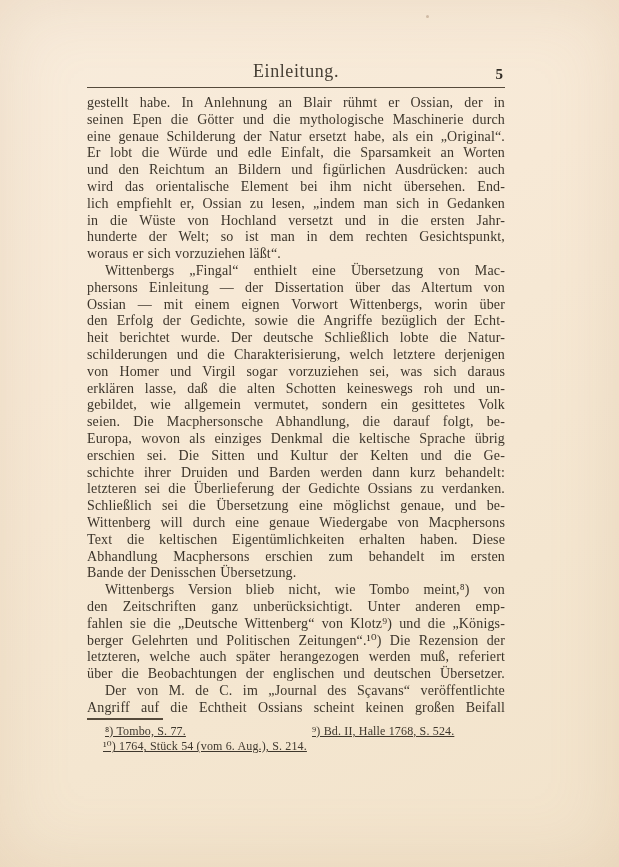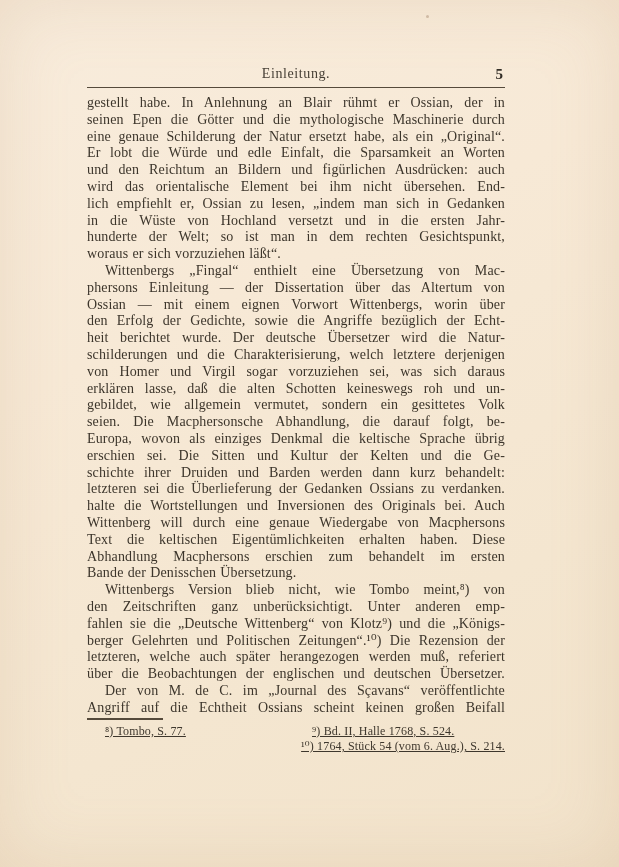--- a/index.html
+++ b/index.html
@@ -26,21 +26,21 @@
     margin-top: 64px;
     position: relative;
     height: 18px;
     border-bottom: 1.4px solid #554a3b;
     padding-bottom: 5px;
   }
   .header-title {
     position: absolute;
     left: 0; right: 0; bottom: 5px;
     text-align: center;
-    font-size: 14px;
+    font-size: 18px;
     letter-spacing: 0.6px;
     color: #453e34;
   }
   .page-number {
     position: absolute;
     right: 2px; bottom: 4px;
     font-size: 15px;
     font-weight: bold;
     color: #332e27;
   }
@@ -71,21 +71,21 @@
     color: #3e372d;
     text-decoration: underline;
   }
   .fn-row { display: flex; }
   .fn-left {
     padding-left: 18px;
     width: 225px;
     box-sizing: border-box;
   }
   .fn-right { flex: 1; }
-  .fn-row2 { padding-left: 16px; text-align: right; }
+  .fn-row2 { padding-left: 16px; }
 </style>
 </head>
 <body>
 
 <div class="speck"></div>
 
 <div class="content">
 
   <div class="running-header">
     <div class="header-title">Einleitung.</div>
@@ -103,31 +103,31 @@
         <div class="line">lich empfiehlt er, Ossian zu lesen, „indem man sich in Gedanken</div>
         <div class="line">in die Wüste von Hochland versetzt und in die ersten Jahr-</div>
         <div class="line">hunderte der Welt; so ist man in dem rechten Gesichtspunkt,</div>
         <div class="line last">woraus er sich vorzuziehen läßt“.</div>
       </div>
       <div class="paragraph">
         <div class="line indent">Wittenbergs „Fingal“ enthielt eine Übersetzung von Mac-</div>
         <div class="line">phersons Einleitung — der Dissertation über das Altertum von</div>
         <div class="line">Ossian — mit einem eignen Vorwort Wittenbergs, worin über</div>
         <div class="line">den Erfolg der Gedichte, sowie die Angriffe bezüglich der Echt-</div>
-        <div class="line">heit berichtet wurde.  Der deutsche Übersetzer wird die Natur-</div>
+        <div class="line">heit berichtet wurde.  Der deutsche Schließlich lobte die Natur-</div>
         <div class="line">schilderungen und die Charakterisierung, welch letztere derjenigen</div>
         <div class="line">von Homer und Virgil sogar vorzuziehen sei, was sich daraus</div>
         <div class="line">erklären lasse, daß die alten Schotten keineswegs roh und un-</div>
         <div class="line">gebildet, wie allgemein vermutet, sondern ein gesittetes Volk</div>
         <div class="line">seien.  Die Macphersonsche Abhandlung, die darauf folgt, be-</div>
         <div class="line">Europa, wovon als einziges Denkmal die keltische Sprache übrig</div>
         <div class="line">erschien sei.  Die Sitten und Kultur der Kelten und die Ge-</div>
         <div class="line">schichte ihrer Druiden und Barden werden dann kurz behandelt:</div>
-        <div class="line">letzteren sei die Überlieferung der Gedanken Ossians zu verdanken.</div>
-        <div class="line">halte die Wortstellungen und Inversionen des Originals bei.  Auch</div>
+        <div class="line">letzteren sei die Überlieferung der Gedichte Ossians zu verdanken.</div>
+        <div class="line">Schließlich sei die Übersetzung eine möglichst genaue, und be-</div>
         <div class="line">Wittenberg will durch eine genaue Wiedergabe von Macphersons</div>
         <div class="line">Text die keltischen Eigentümlichkeiten erhalten haben.  Diese</div>
         <div class="line">Abhandlung Macphersons erschien zum behandelt im ersten</div>
         <div class="line last">Bande der Denisschen Übersetzung.</div>
       </div>
       <div class="paragraph">
         <div class="line indent">Wittenbergs Version blieb nicht, wie Tombo meint,⁸) von</div>
         <div class="line">den Zeitschriften ganz unberücksichtigt.  Unter anderen emp-</div>
         <div class="line">fahlen sie die „Deutsche Wittenberg“ von Klotz⁹) und die „Königs-</div>
         <div class="line">berger Gelehrten und Politischen Zeitungen“.¹⁰)  Die Rezension der</div>

